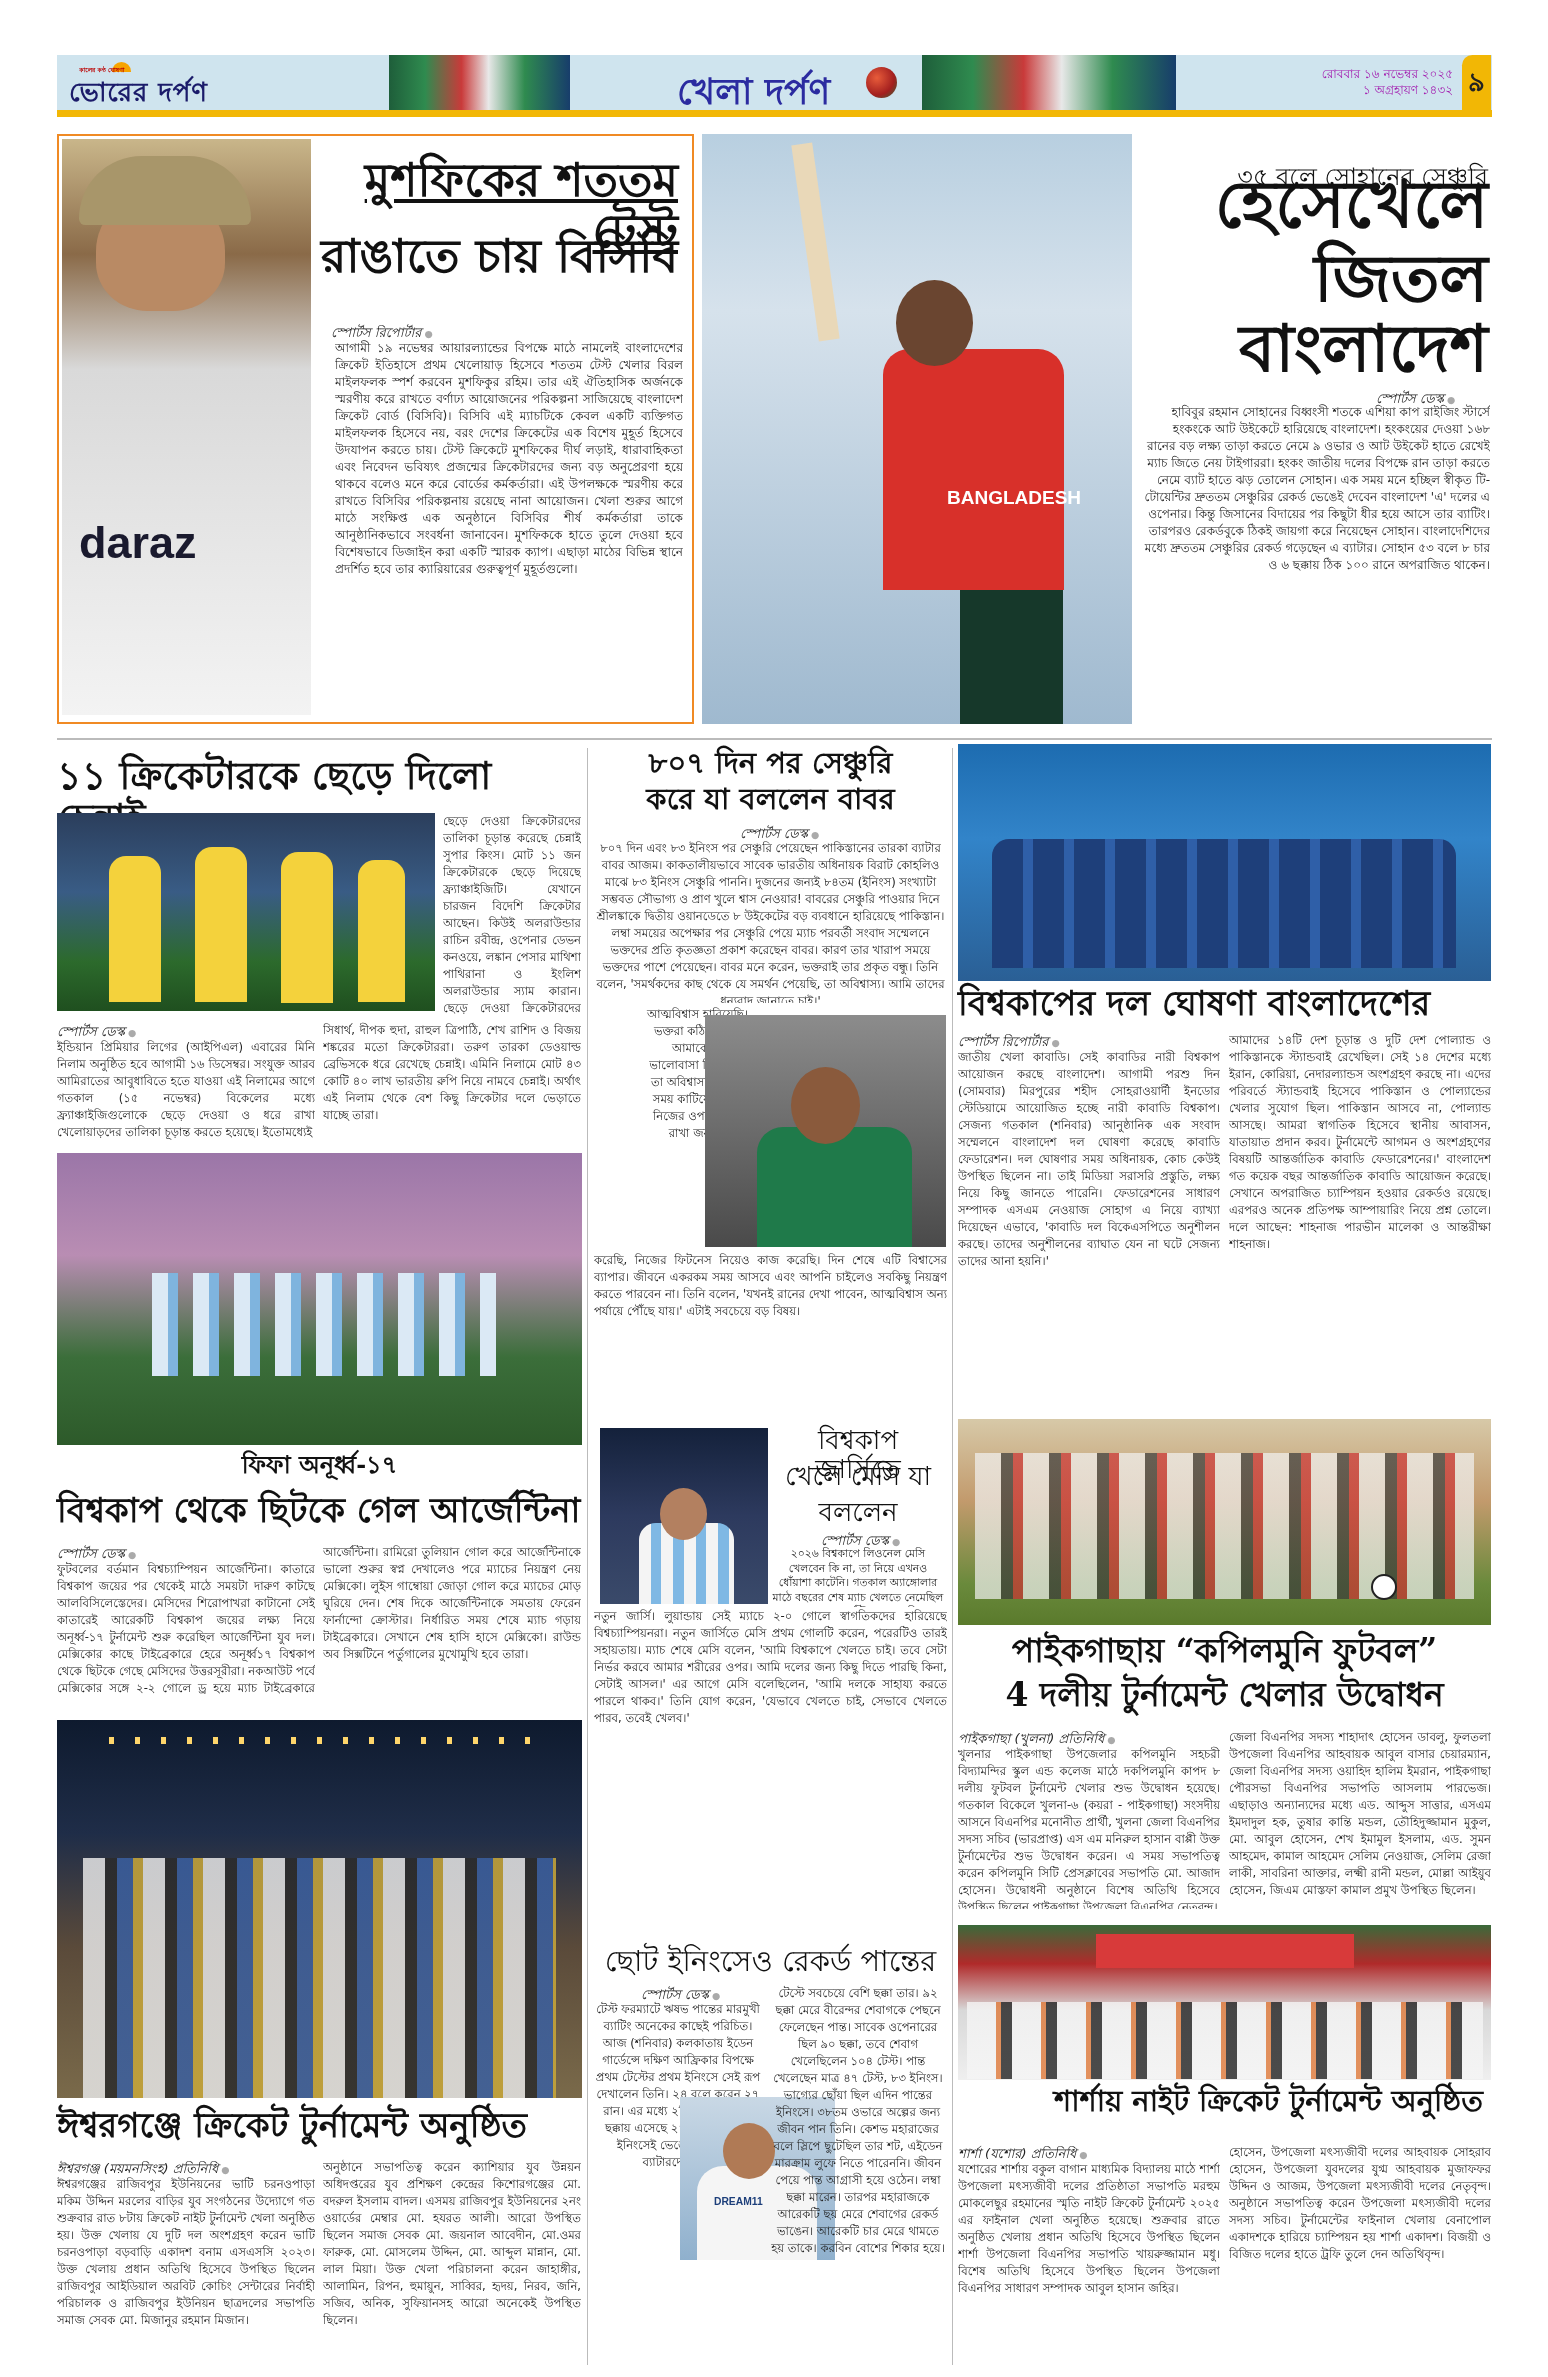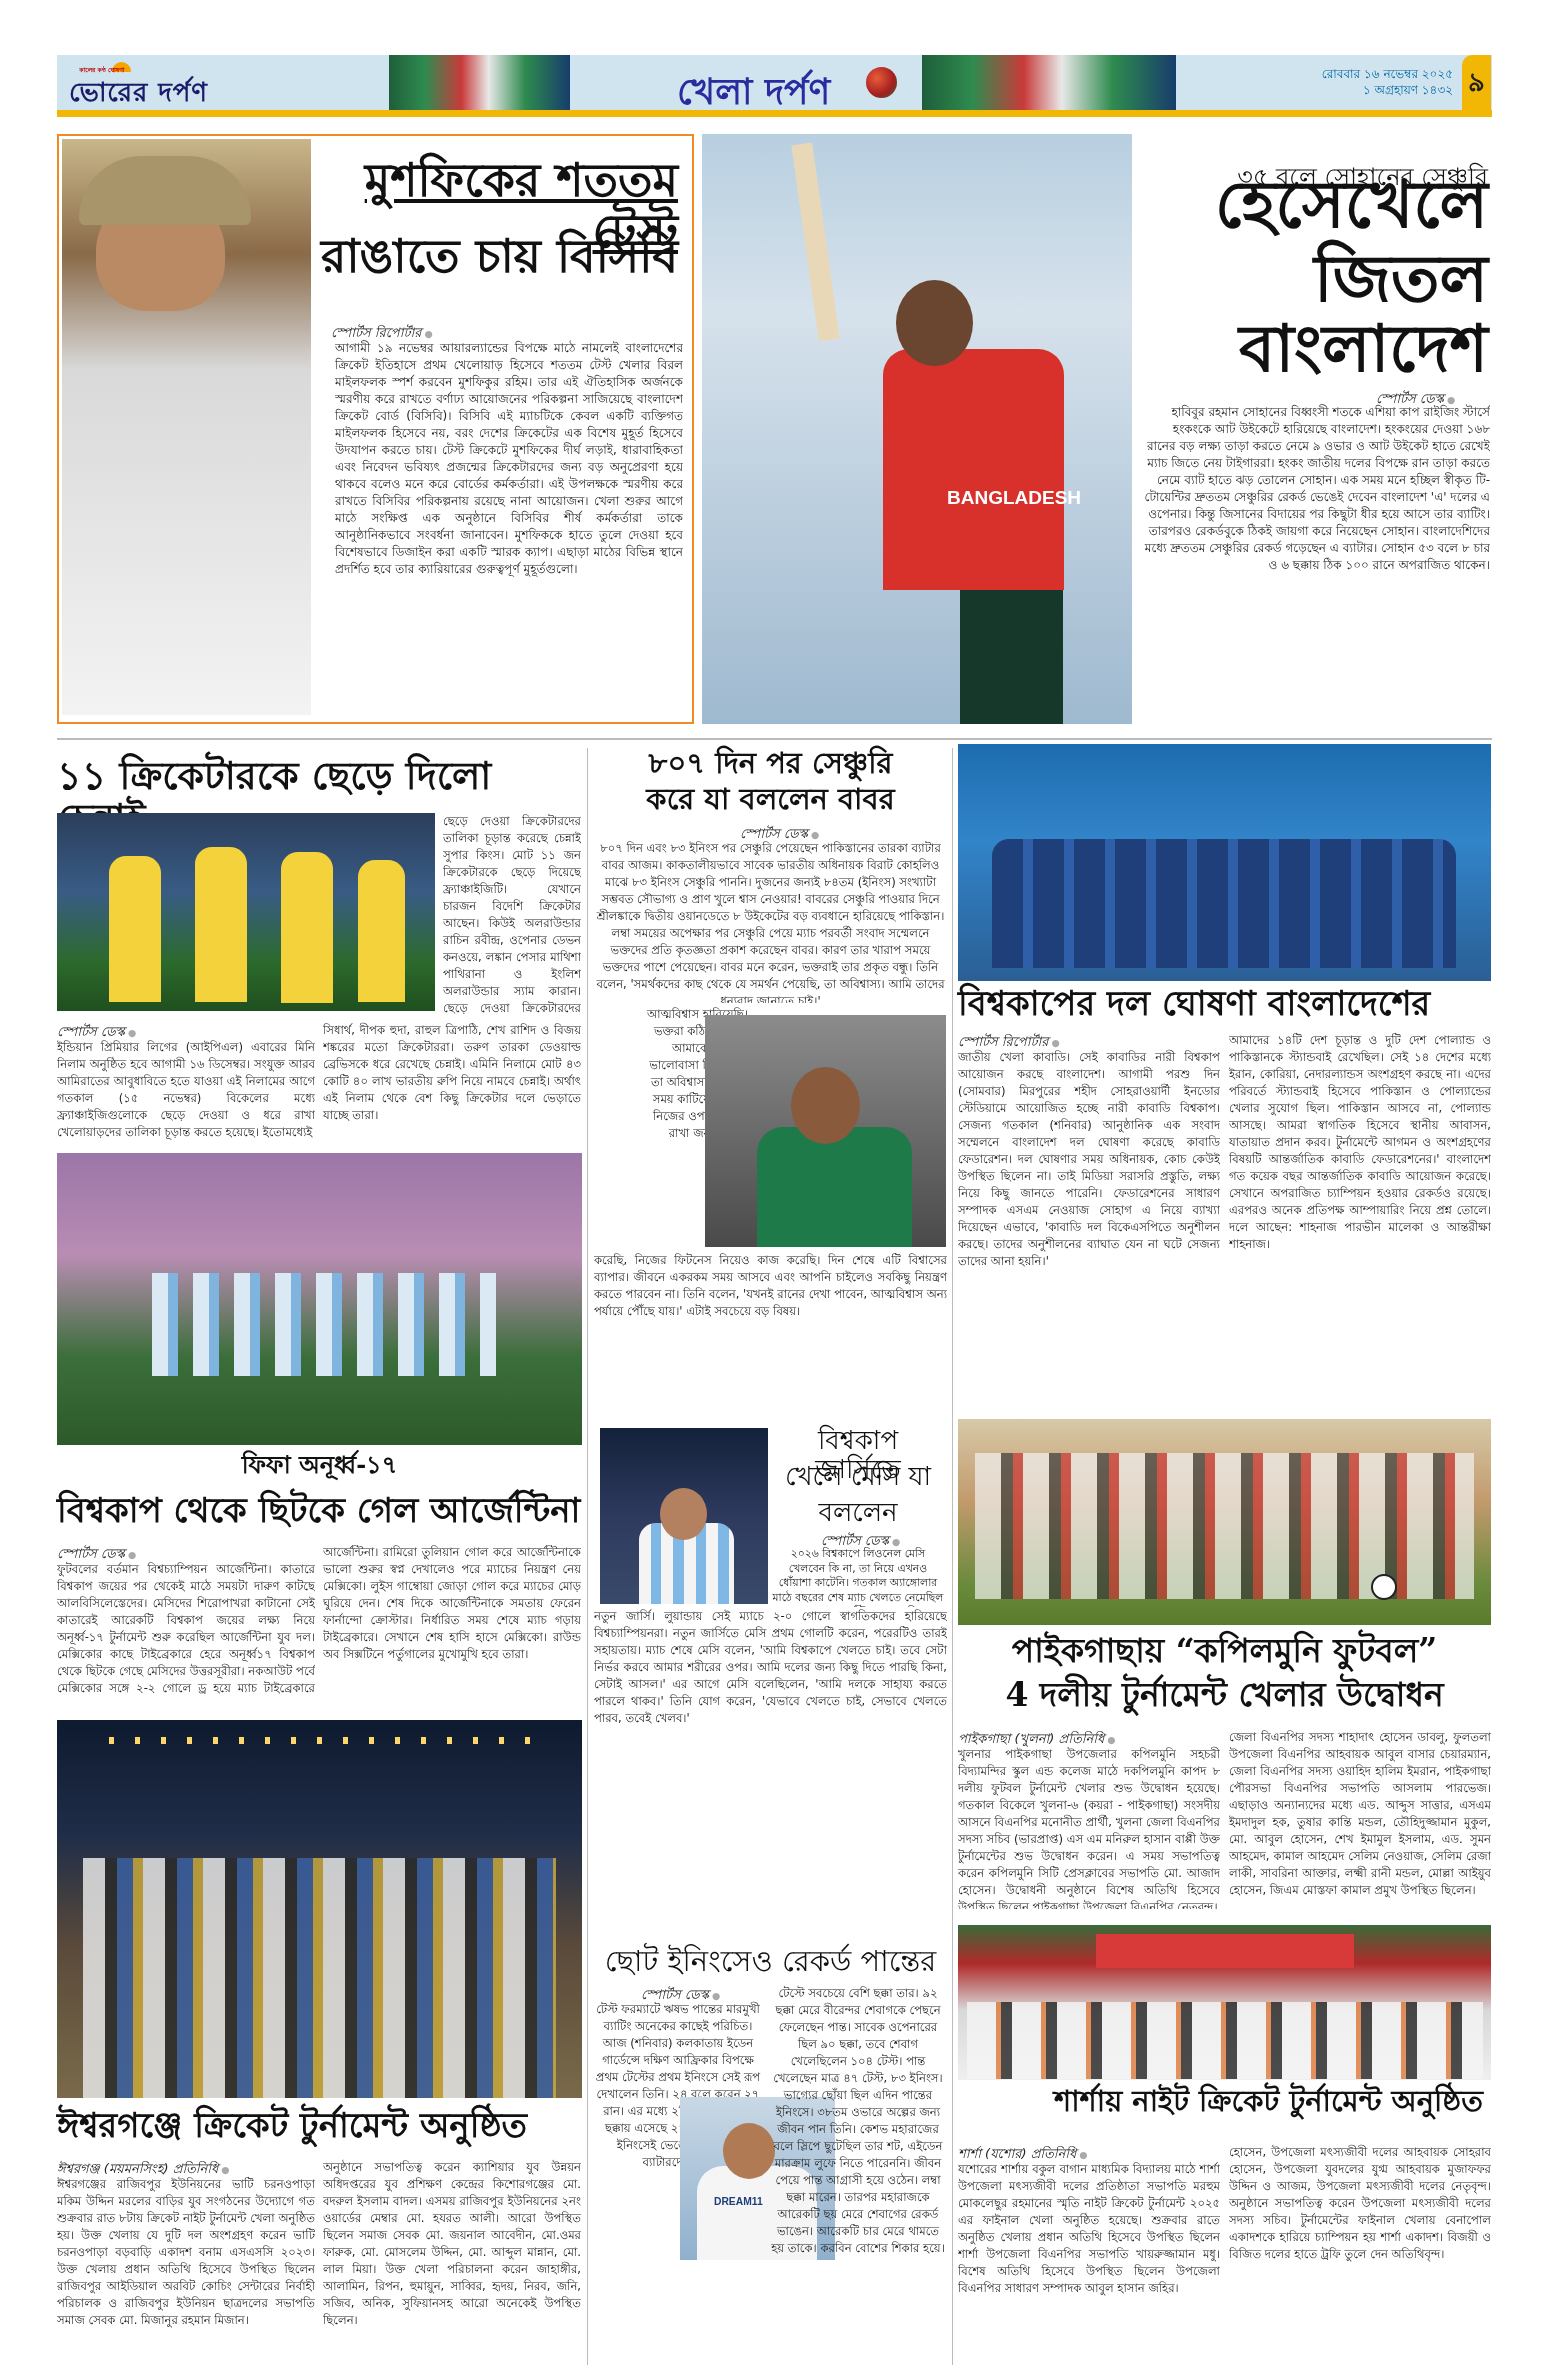--- a/index.html
+++ b/index.html
@@ -9,21 +9,21 @@
   .abs { position: absolute; }
   .masthead { left: 57px; top: 55px; width: 1435px; height: 55px; background: #cfe4ee; }
   .masthead-bar { left: 57px; top: 110px; width: 1435px; height: 6.9px; background: #f2b705; }
   .logo { left: 69px; top: 62px; width: 189px; height: 43px; }
   .logo .tiny { font-size: 6px; color: #b00; font-weight: bold; position: absolute; left: 10.3px; top: 3.4px; }
   .logo .name { font-size: 26px; font-weight: bold; color: #1b1b6a; position: absolute; left: 0; top: 10.3px; letter-spacing: 0.9px; }
   .logo .sun { position: absolute; left: 43px; top: 0; width: 19px; height: 10.3px; border-radius: 10.3px 10.3px 0 0; background: #f7a400; }
   .banner { left: 389px; top: 55px; width: 787px; height: 55px; background: #cfe4ee; }
   .banner-photo { position: absolute; top: 0; height: 55px; background: linear-gradient(90deg,#1e5e3a,#2f8b4f 20%,#c93a3a 40%,#e8e8e8 55%,#2f8b4f 75%,#173d6b); }
   .banner-title { position: absolute; left: 288px; top: 8.6px; font-size: 36px; font-weight: bold; color: #2b2ba0; }
-  .dateline { right: 95px; top: 67px; text-align: right; font-size: 12px; color: #0369a1; line-height: 15.5px; }
+  .dateline { right: 95px; top: 67px; text-align: right; font-size: 12px; color: #a21caf; line-height: 15.5px; }
   .pageno { left: 1462px; top: 55px; width: 29px; height: 55px; background: #f2b705; border-radius: 10.3px 0 0 0; font-size: 26px; font-weight: bold; color: #222; text-align: center; line-height: 55px; }
 
   .img { background: #888; overflow: hidden; }
   .headline { font-family: "DejaVu Serif", "Liberation Serif", serif; font-weight: bold; color: #111; line-height: 1.1; }
   .byline { font-style: italic; font-size: 13px; color: #222; }
   .byline::after { content: " \25CF"; color: #aaa; font-style: normal; font-size: 9.5px; }
   .body { font-size: 12.5px; line-height: 17px; color: #222; text-align: justify; }
   .center { text-align: center; }
   .divider { background: #bbb; }
 
@@ -53,20 +53,21 @@
 <div class="abs dateline">
   <div>রোববার ১৬ নভেম্বর ২০২৫</div>
   <div>১ অগ্রহায়ণ ১৪৩২</div>
 </div>
 <div class="abs pageno">৯</div>
 
 <div class="abs box1"></div>
 <div class="abs mushfiq-photo img">
   <div style="position:absolute;left:34px;top:52px;width:129px;height:120px;border-radius:50% 50% 40% 40%;background:#b98a64;"></div>
   <div style="position:absolute;left:17px;top:17px;width:172px;height:69px;border-radius:86px 86px 8.6px 8.6px;background:#a8966a;"></div>
+  <div style="position:absolute;left:0;top:378px;width:249px;height:77px;font:bold 45px 'Liberation Sans',sans-serif;color:#1a1a2e;padding-left:17px;">daraz</div>
 </div>
 <div class="abs headline" style="left:317px;top:155px;width:361px;font-size:46px;text-align:right;text-decoration:underline;">মুশফিকের শততম টেস্ট</div>
 <div class="abs headline" style="left:317px;top:231px;width:361px;font-size:46px;text-align:right;">রাঙাতে চায় বিসিবি</div>
 <div class="abs byline" style="left:331px;top:323px;">স্পোর্টস রিপোর্টার</div>
 <div class="abs body" style="left:335px;top:340px;width:348px;height:378px;overflow:hidden;font-size:12px;line-height:17px;">আগামী ১৯ নভেম্বর আয়ারল্যান্ডের বিপক্ষে মাঠে নামলেই বাংলাদেশের ক্রিকেট ইতিহাসে প্রথম খেলোয়াড় হিসেবে শততম টেস্ট খেলার বিরল মাইলফলক স্পর্শ করবেন মুশফিকুর রহিম। তার এই ঐতিহাসিক অর্জনকে স্মরণীয় করে রাখতে বর্ণাঢ্য আয়োজনের পরিকল্পনা সাজিয়েছে বাংলাদেশ ক্রিকেট বোর্ড (বিসিবি)। বিসিবি এই ম্যাচটিকে কেবল একটি ব্যক্তিগত মাইলফলক হিসেবে নয়, বরং দেশের ক্রিকেটের এক বিশেষ মুহূর্ত হিসেবে উদযাপন করতে চায়। টেস্ট ক্রিকেটে মুশফিকের দীর্ঘ লড়াই, ধারাবাহিকতা এবং নিবেদন ভবিষ্যৎ প্রজন্মের ক্রিকেটারদের জন্য বড় অনুপ্রেরণা হয়ে থাকবে বলেও মনে করে বোর্ডের কর্মকর্তারা। এই উপলক্ষকে স্মরণীয় করে রাখতে বিসিবির পরিকল্পনায় রয়েছে নানা আয়োজন। খেলা শুরুর আগে মাঠে সংক্ষিপ্ত এক অনুষ্ঠানে বিসিবির শীর্ষ কর্মকর্তারা তাকে আনুষ্ঠানিকভাবে সংবর্ধনা জানাবেন। মুশফিককে হাতে তুলে দেওয়া হবে বিশেষভাবে ডিজাইন করা একটি স্মারক ক্যাপ। এছাড়া মাঠের বিভিন্ন স্থানে প্রদর্শিত হবে তার ক্যারিয়ারের গুরুত্বপূর্ণ মুহূর্তগুলো।</div>
 
 <div class="abs img" style="left:702px;top:134px;width:430px;height:590px;background:linear-gradient(180deg,#b8cfe0 0%,#d6e2ec 30%,#9fb9cf 100%);">
   <div style="position:absolute;left:181px;top:215px;width:181px;height:241px;background:#d8302a;border-radius:26px 26px 0 0;"></div>
   <div style="position:absolute;left:194px;top:146px;width:77px;height:86px;border-radius:50%;background:#6a4530;"></div>
   <div style="position:absolute;left:258px;top:456px;width:103px;height:134px;background:#16382a;"></div>

